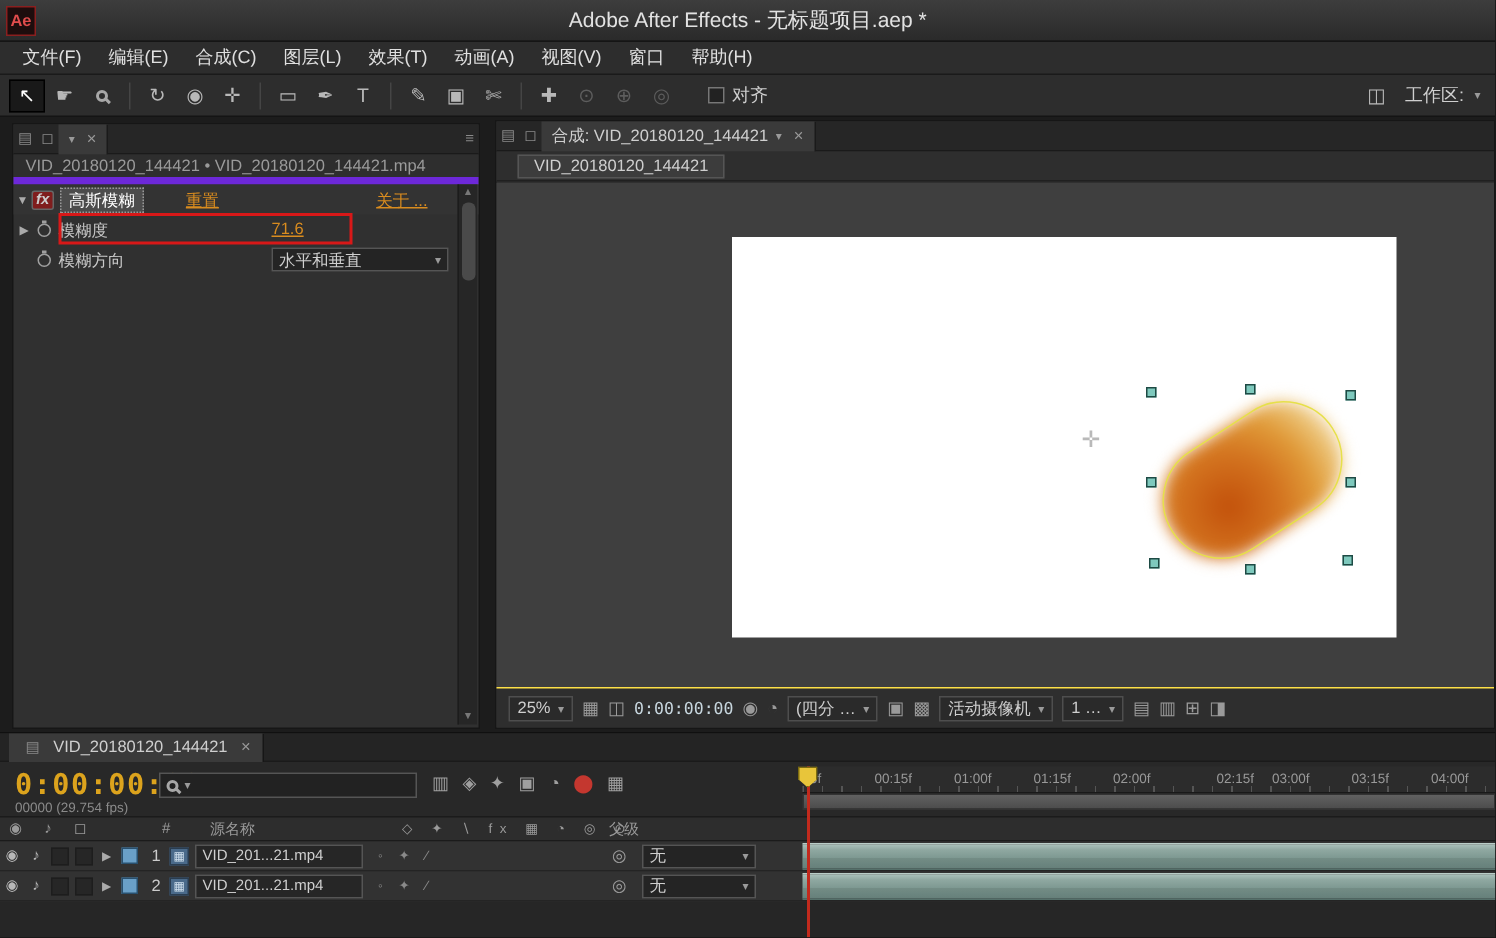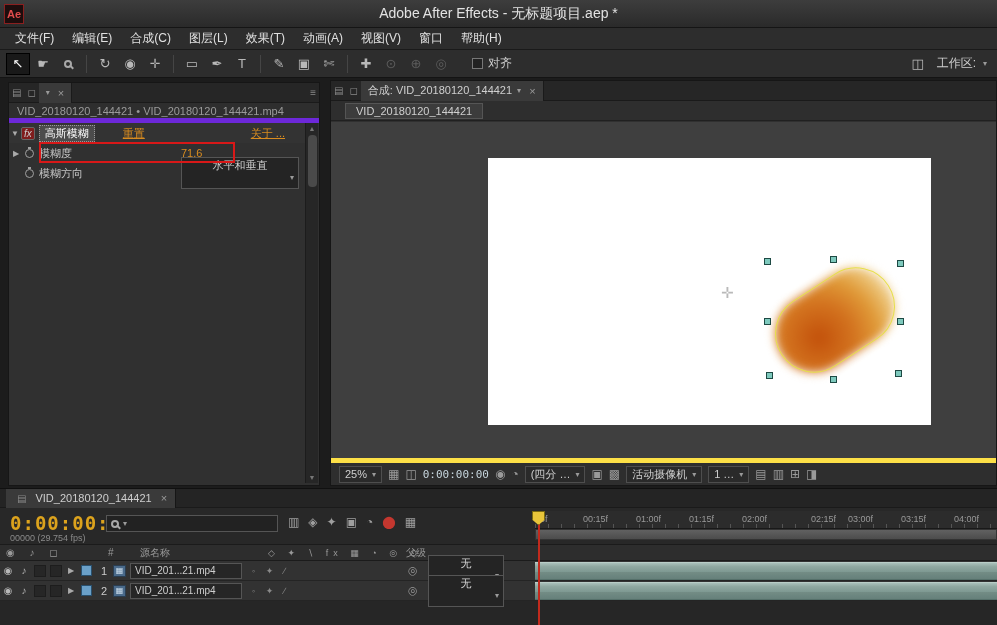--- a/index.html
+++ b/index.html
@@ -46,30 +46,30 @@
   .close-x { color:#9a9a9a; font-size:11px; margin-left:3px; }
 
   
   .fx-panel { left:8px; top:82px; width:312px; height:404px; }
   .fx-breadcrumb { height:20px; display:flex; align-items:center; padding-left:8px;
     color:#9a9a9a; font-size:11px; background:#2e2e2e; border-bottom:5px solid #6d28d9; }
   .fx-row { height:20px; display:flex; align-items:center; font-size:11px; position:relative; }
   .fx-effect-row { background:#333; }
   .tri { font-size:8px; color:#aaa; width:12px; text-align:center; }
   .fx-badge { font-style:italic; font-size:10px; color:#ccc; border:1px solid #666; border-radius:2px;
-    padding:0 2px; margin-right:4px; background:#7f1d1d; }
+    padding:0 2px; margin-right:4px; background:#7f1d1d;font-weight:bold; }
   .fx-name { background:#4c4c4c; border:1px dotted #999; padding:0 5px; color:#fff; }
   .link-orange { color:#d98c1f; text-decoration:underline; font-size:11px; }
   .stopwatch { display:inline-block; width:9px; height:9px; border:1px solid #a0a0a0; border-radius:50%;
     position:relative; margin:0 5px 0 2px; }
   .stopwatch::before { content:''; position:absolute; left:2px; top:-3px; width:3px; height:2px; background:#a0a0a0; }
   .param-label { color:#c8c8c8; }
   .param-value { color:#d98c1f; text-decoration:underline; }
-  .dropdown { background:#242424; border:1px solid #555; height:32px; display:flex; align-items:center;
-    padding:0 4px; color:#cfcfcf; font-size:11px;flex-direction:column; }
+  .dropdown { background:#242424; border:1px solid #555; height:16px; display:flex; align-items:center;
+    padding:0 4px; color:#cfcfcf; font-size:11px; }
   .dropdown .caret { margin-left:auto; padding-left:6px; }
   .annotation-red { position:absolute; border:2px solid #d81818; pointer-events:none; z-index:30; }
   .vscroll { position:absolute; right:1px; top:40px; bottom:2px; width:13px; background:#262626;
     border-left:1px solid #1c1c1c; font-size:7px; color:#777; text-align:center; }
   .vscroll .thumb { position:absolute; top:12px; left:2px; width:9px; height:52px; background:#4a4a4a; border-radius:4px; }
   .vscroll .up { position:absolute; top:2px; left:0; right:0; }
   .vscroll .dn { position:absolute; bottom:2px; left:0; right:0; }
 
   
   .comp-panel { left:330px; top:80px; width:667px; height:406px; }
@@ -81,21 +81,21 @@
   .comp-white { position:absolute; left:157px; top:36px; width:443px; height:267px; background:#ffffff; }
   .blob-wrap { position:absolute; left:279px; top:103px; width:140px; height:120px; }
   .blob-fill, .blob-outline { position:absolute; left:4px; top:20px; width:128px; height:78px;
     border-radius:40px; transform:rotate(-33deg); }
   .blob-fill { background:radial-gradient(circle at 32% 58%, #c2500a 0%, #d3731f 35%, #e09a38 60%, #ecc57a 80%, rgba(255,255,255,0) 98%);
     filter:blur(5px); }
   .blob-outline { border:1.5px solid #e6e04a; }
   .handle { position:absolute; width:7px; height:7px; background:#7ec9bd; border:1px solid #1e4a44; }
   .move-cursor { position:absolute; left:233px; top:126px; color:#b9b9b9; font-size:15px; }
   .comp-bottom { position:absolute; left:0; right:0; bottom:0; height:27px; background:#2e2e2e;
-    border-top:5px solid #fde047; display:flex; align-items:center; gap:6px; padding:0 8px; font-size:11px; }
+    border-top:1px solid #fde047; display:flex; align-items:center; gap:6px; padding:0 8px; font-size:11px; }
   .cb-icon { color:#9a9a9a; font-size:12px; }
   .cb-timecode { color:#c7d6de; font-family:"DejaVu Sans Mono",monospace; font-size:11px; }
   .dd-sm { background:#2a2a2a; border:1px solid #4e4e4e; height:17px; display:flex; align-items:center;
     padding:0 5px; gap:5px; color:#cfcfcf; }
 
   
   .timeline { position:absolute; left:0; top:488px; width:997px; height:137px; background:#282828;
     border-top:1px solid #101010; }
   .tl-tabrow { height:19px; background:#242424; border-bottom:1px solid #1a1a1a; display:flex; align-items:center; }
   .tl-tab { background:#3a3a3a; height:19px; display:flex; align-items:center; gap:6px; padding:0 8px;

